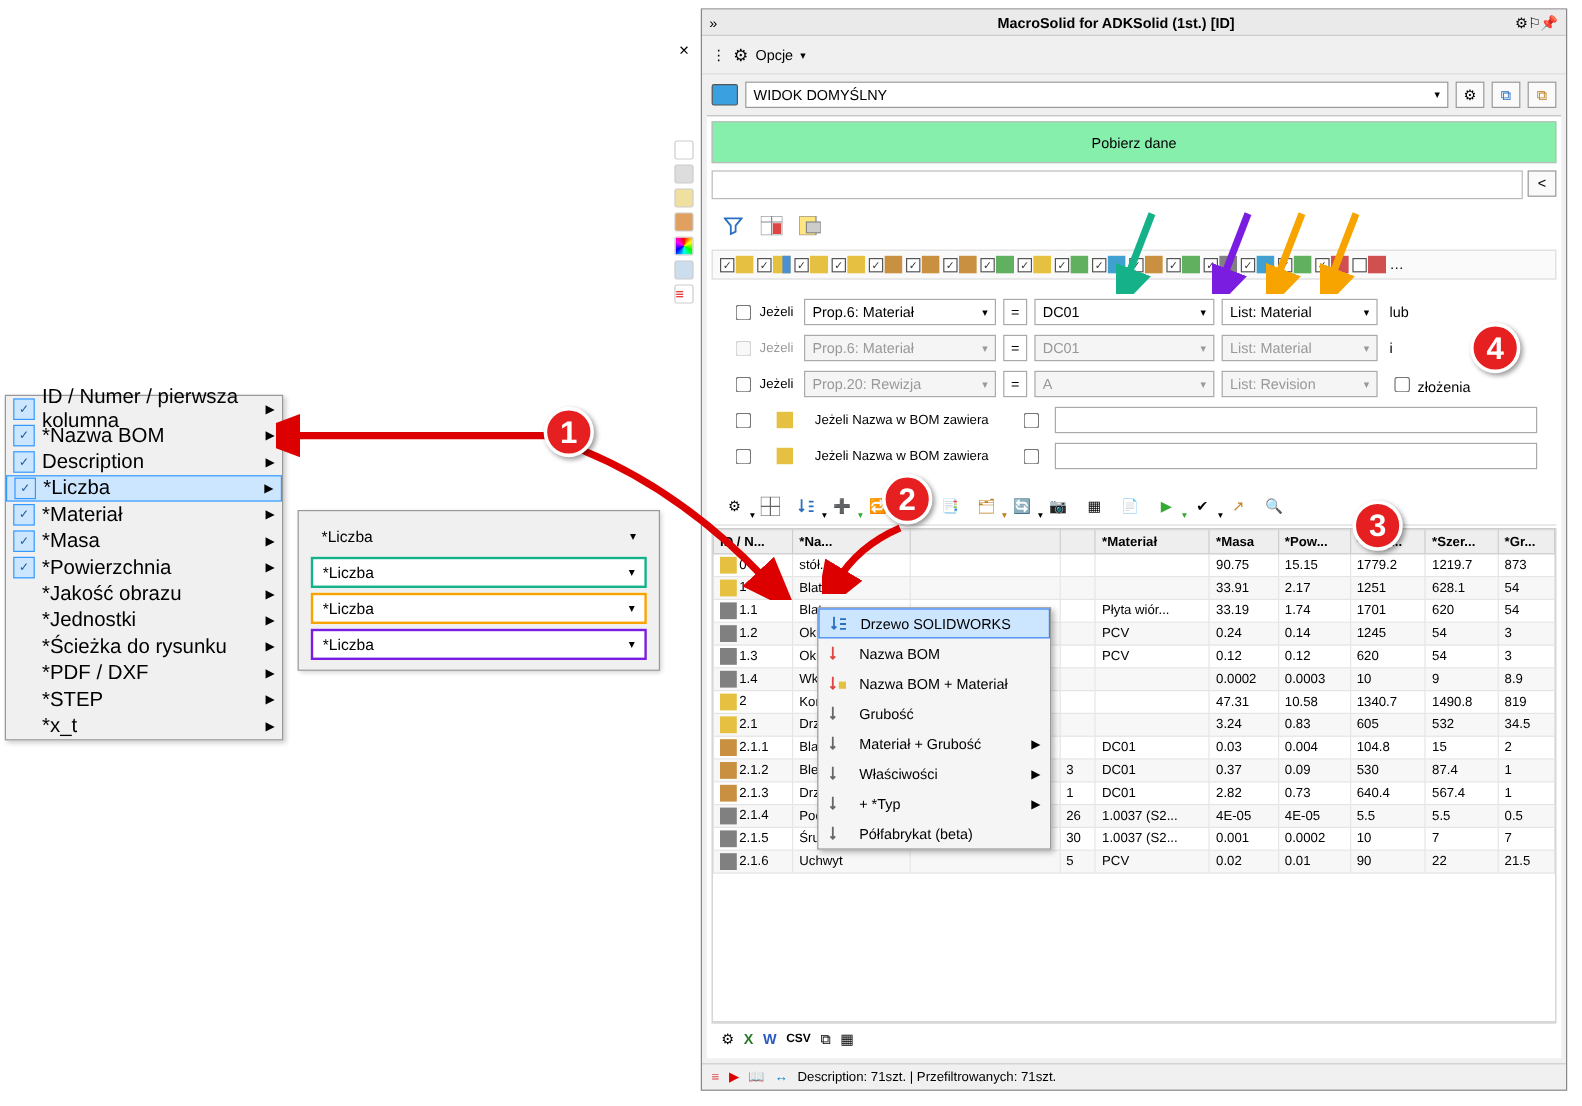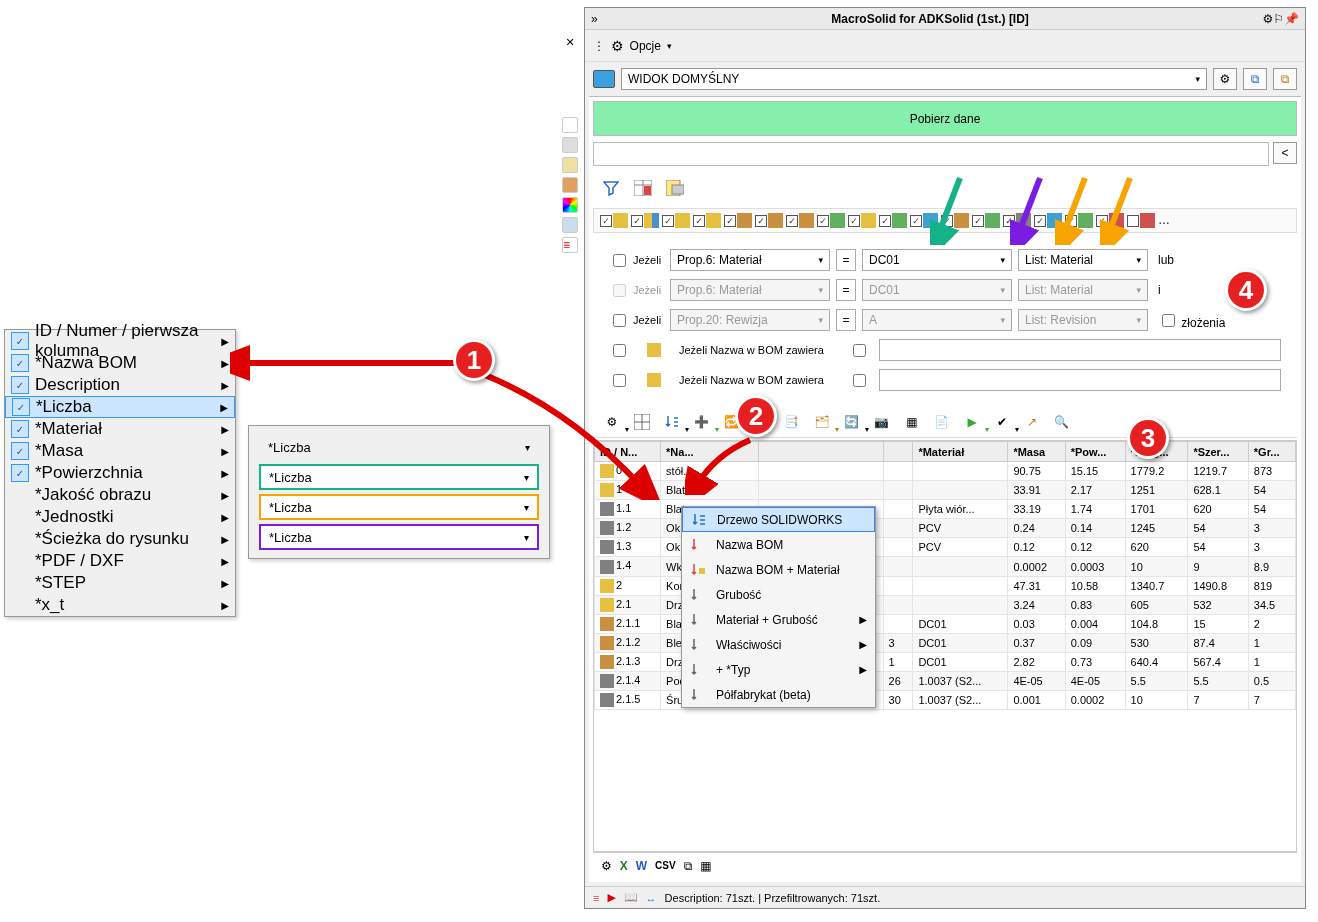--- a/index.html
+++ b/index.html
@@ -646,20 +646,32 @@
               <td><span class="row-icon" style="background:#808080"></span>2.1.5</td>
               <td>Śruba M3x10</td>
               <td></td>
               <td>30</td>
               <td>1.0037 (S2...</td>
               <td>0.001</td>
               <td>0.0002</td>
               <td>10</td>
               <td>7</td>
               <td>7</td>
+            </tr>
+            <tr>
+              <td><span class="row-icon" style="background:#808080"></span>2.1.6</td>
+              <td>Uchwyt</td>
+              <td></td>
+              <td>5</td>
+              <td>PCV</td>
+              <td>0.02</td>
+              <td>0.01</td>
+              <td>90</td>
+              <td>22</td>
+              <td>21.5</td>
             </tr>
           </tbody>
       </table>
     </div>
 
     <div class="bottom-toolbar">
       <span>⚙</span>
       <span style="color:#2a7a2a;font-weight:bold">X</span>
       <span style="color:#2a5ac0;font-weight:bold">W</span>
       <span style="font-weight:bold;font-size:10px">CSV</span>

